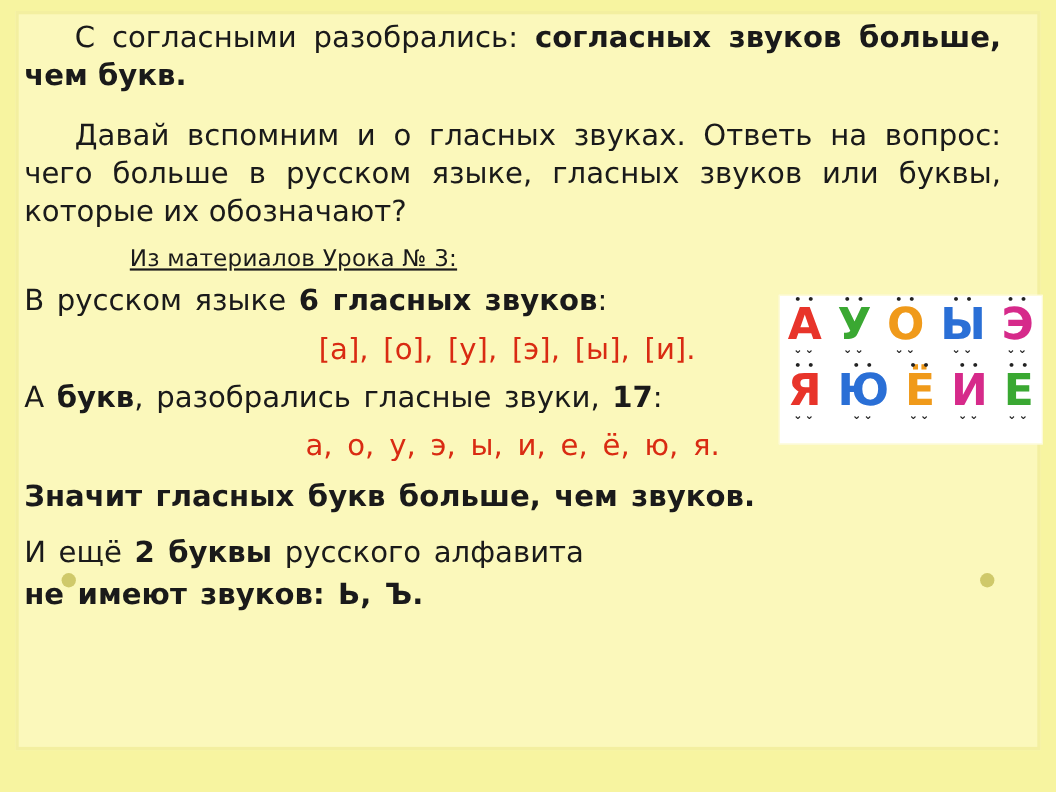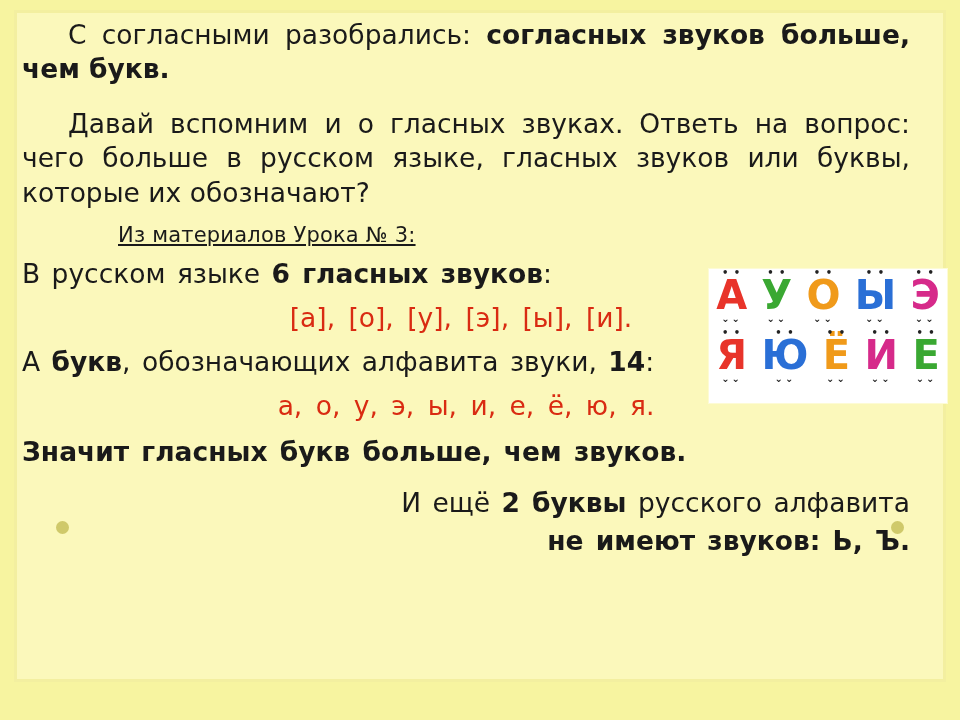--- a/index.html
+++ b/index.html
@@ -84,21 +84,21 @@
     word-spacing: 5px;
     margin-bottom: 12px;
   }
   .strong-line {
     text-indent: 0;
     font-weight: bold;
     margin-bottom: 16px;
     word-spacing: 3px;
   }
   .tail-line {
-    text-align: right;
+    text-align: left;
     text-indent: 0;
     margin-bottom: 4px;
     word-spacing: 3px;
   }
   .letters-pic {
     position: absolute;
     right: 12px;
     top: 268px;
     width: 238px;
     height: 134px;
@@ -163,21 +163,21 @@
     <p class="para first"><span>С согласными разобрались: </span><b>согласных звуков больше, чем букв.</b></p>
 
     <p class="para">Давай вспомним и о гласных звуках. Ответь на вопрос: чего больше в русском языке, гласных звуков или буквы, которые их обозначают?</p>
 
     <p class="small-note">Из материалов Урока № 3:</p>
 
     <p class="line"><span>В русском языке </span><b>6 гласных звуков</b><span>:</span></p>
 
     <p class="sounds-line red">[а], [о], [у], [э], [ы], [и].</p>
 
-    <p class="line"><span>А </span><b>букв</b><span>, обозначающих алфавита звуки, </span><b>14</b><span>:</span></p>
+    <p class="line"><span>А </span><b>букв</b><span>, разобрались гласные звуки, </span><b>17</b><span>:</span></p>
 
     <p class="letters-line red">а, о, у, э, ы, и, е, ё, ю, я.</p>
 
     <p class="strong-line">Значит гласных букв больше, чем звуков.</p>
 
     <p class="tail-line"><span>И ещё </span><b>2 буквы</b><span> русского алфавита</span></p>
 
     <p class="tail-line b">не имеют звуков: Ь, Ъ.</p>
   </div>
 

